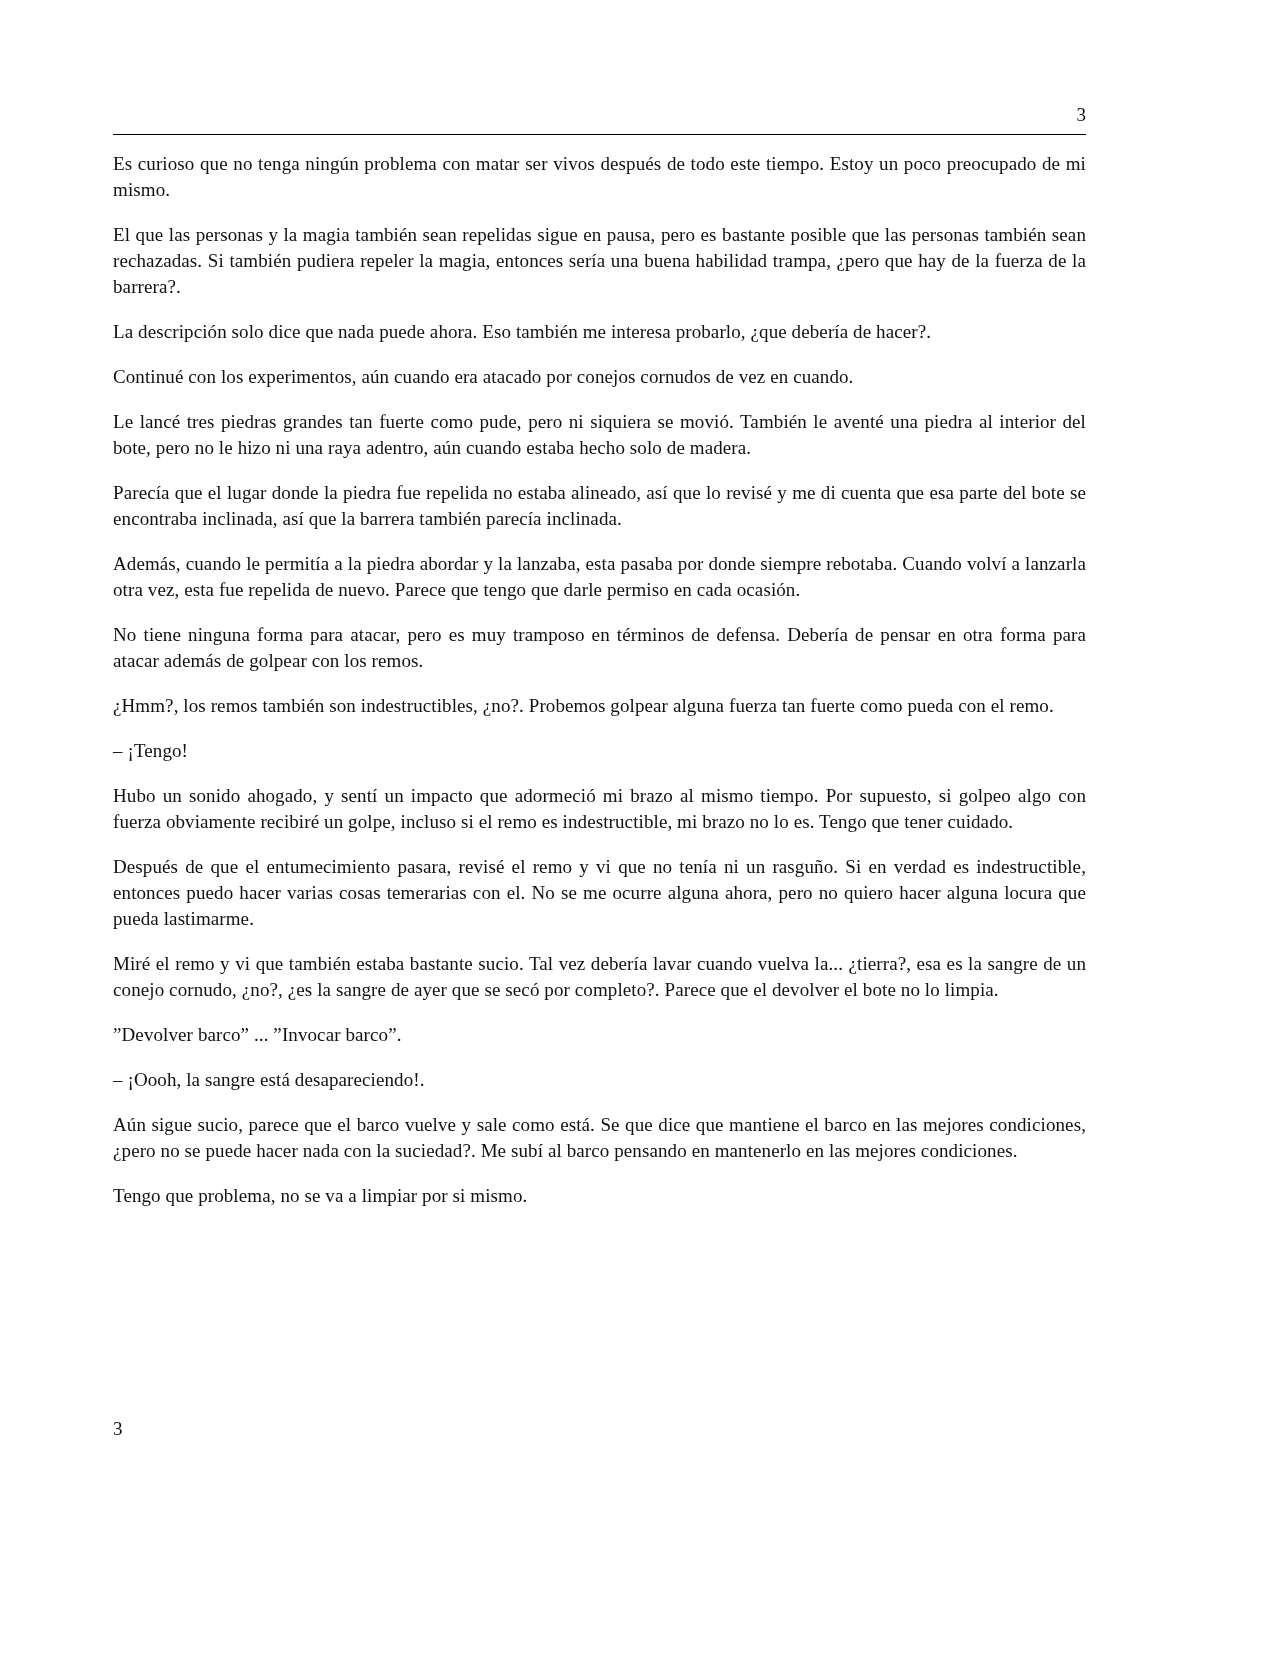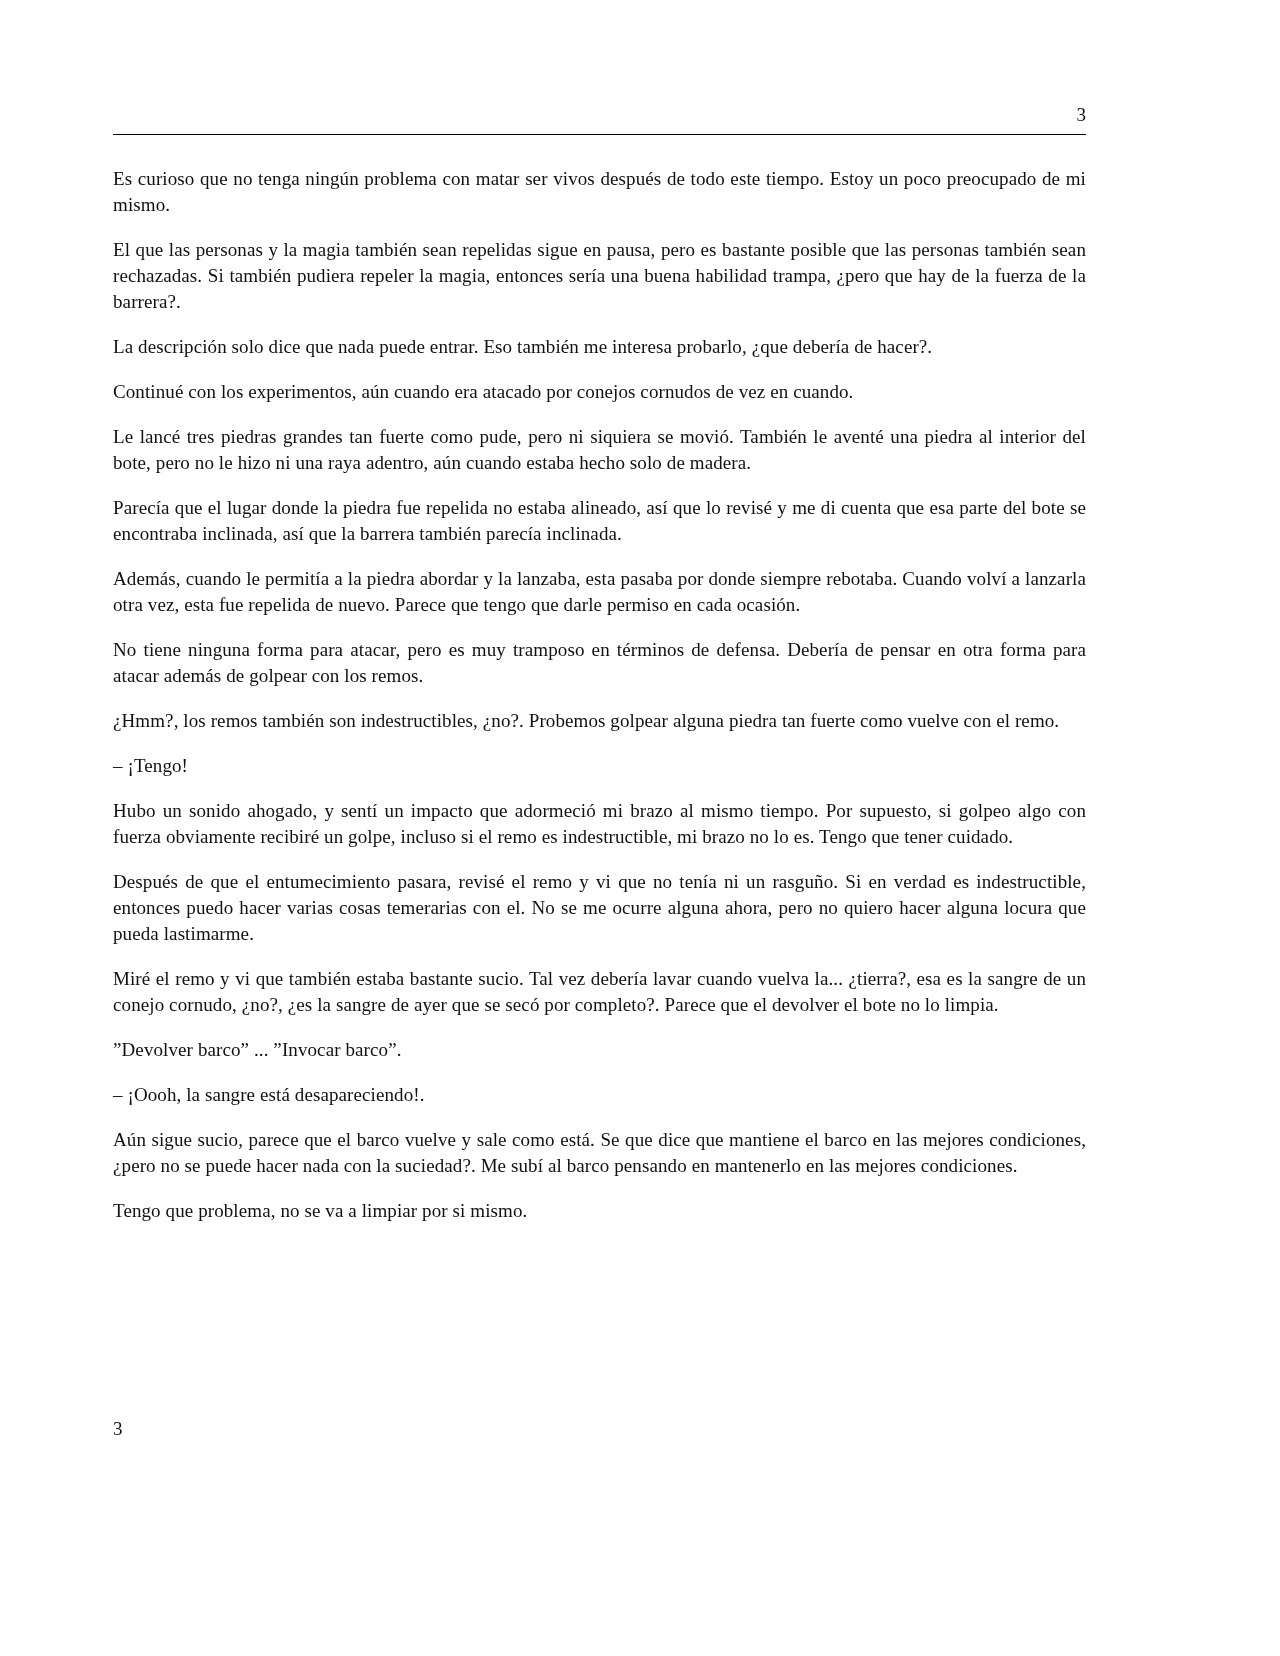--- a/index.html
+++ b/index.html
@@ -26,21 +26,21 @@
     font-size: 19px;
     line-height: 22px;
   }
   .header-rule {
     border: none;
     border-top: 1.5px solid #000000;
     margin: 8px 0 0 0;
     height: 0;
   }
   .content {
-    margin-top: 31px;
+    margin-top: 16px;
   }
   .content p {
     margin: 0 0 19px 0;
     font-size: 19px;
     line-height: 26px;
     text-align: justify;
     letter-spacing: 0.1px;
   }
   .page-footer {
     position: absolute;
@@ -57,27 +57,27 @@
 
   <div class="page-header">
     <span>3</span>
   </div>
 
   <hr class="header-rule">
 
   <div class="content">
     <p>Es curioso que no tenga ningún problema con matar ser vivos después de todo este tiempo. Estoy un poco preocupado de mi mismo.</p>
     <p>El que las personas y la magia también sean repelidas sigue en pausa, pero es bastante posible que las personas también sean rechazadas. Si también pudiera repeler la magia, entonces sería una buena habilidad trampa, ¿pero que hay de la fuerza de la barrera?.</p>
-    <p>La descripción solo dice que nada puede entrar. Eso también me interesa probarlo, ¿que debería de hacer?.</p>
+    <p>La descripción solo dice que nada puede ahora. Eso también me interesa probarlo, ¿que debería de hacer?.</p>
     <p>Continué con los experimentos, aún cuando era atacado por conejos cornudos de vez en cuando.</p>
     <p>Le lancé tres piedras grandes tan fuerte como pude, pero ni siquiera se movió. También le aventé una piedra al interior del bote, pero no le hizo ni una raya adentro, aún cuando estaba hecho solo de madera.</p>
     <p>Parecía que el lugar donde la piedra fue repelida no estaba alineado, así que lo revisé y me di cuenta que esa parte del bote se encontraba inclinada, así que la barrera también parecía inclinada.</p>
     <p>Además, cuando le permitía a la piedra abordar y la lanzaba, esta pasaba por donde siempre rebotaba. Cuando volví a lanzarla otra vez, esta fue repelida de nuevo. Parece que tengo que darle permiso en cada ocasión.</p>
     <p>No tiene ninguna forma para atacar, pero es muy tramposo en términos de defensa. Debería de pensar en otra forma para atacar además de golpear con los remos.</p>
-    <p>¿Hmm?, los remos también son indestructibles, ¿no?. Probemos golpear alguna piedra tan fuerte como vuelve con el remo.</p>
+    <p>¿Hmm?, los remos también son indestructibles, ¿no?. Probemos golpear alguna fuerza tan fuerte como pueda con el remo.</p>
     <p>– ¡Tengo!</p>
     <p>Hubo un sonido ahogado, y sentí un impacto que adormeció mi brazo al mismo tiempo. Por supuesto, si golpeo algo con fuerza obviamente recibiré un golpe, incluso si el remo es indestructible, mi brazo no lo es. Tengo que tener cuidado.</p>
     <p>Después de que el entumecimiento pasara, revisé el remo y vi que no tenía ni un rasguño. Si en verdad es indestructible, entonces puedo hacer varias cosas temerarias con el. No se me ocurre alguna ahora, pero no quiero hacer alguna locura que pueda lastimarme.</p>
     <p>Miré el remo y vi que también estaba bastante sucio. Tal vez debería lavar cuando vuelva la... ¿tierra?, esa es la sangre de un conejo cornudo, ¿no?, ¿es la sangre de ayer que se secó por completo?. Parece que el devolver el bote no lo limpia.</p>
     <p>”Devolver barco” ... ”Invocar barco”.</p>
     <p>– ¡Oooh, la sangre está desapareciendo!.</p>
     <p>Aún sigue sucio, parece que el barco vuelve y sale como está. Se que dice que mantiene el barco en las mejores condiciones, ¿pero no se puede hacer nada con la suciedad?. Me subí al barco pensando en mantenerlo en las mejores condiciones.</p>
     <p>Tengo que problema, no se va a limpiar por si mismo.</p>
   </div>
 

